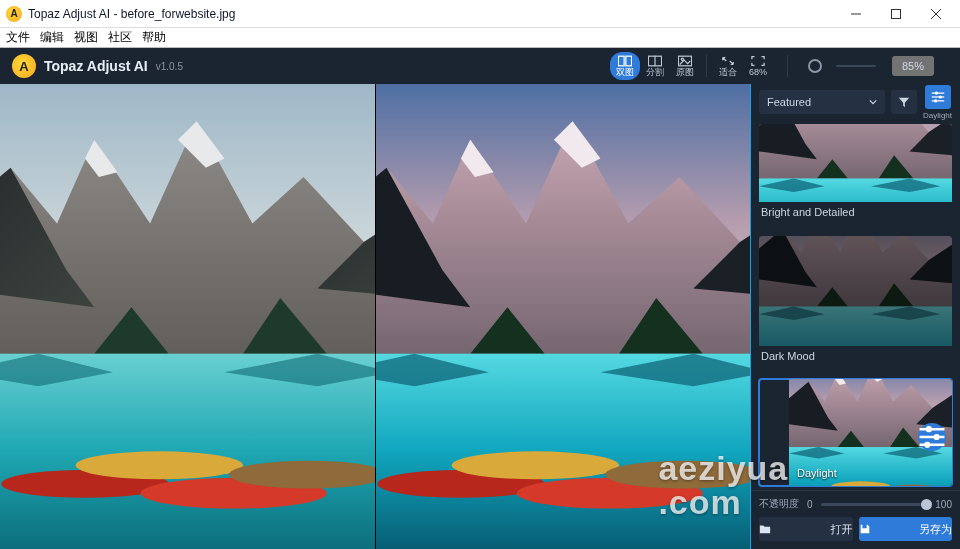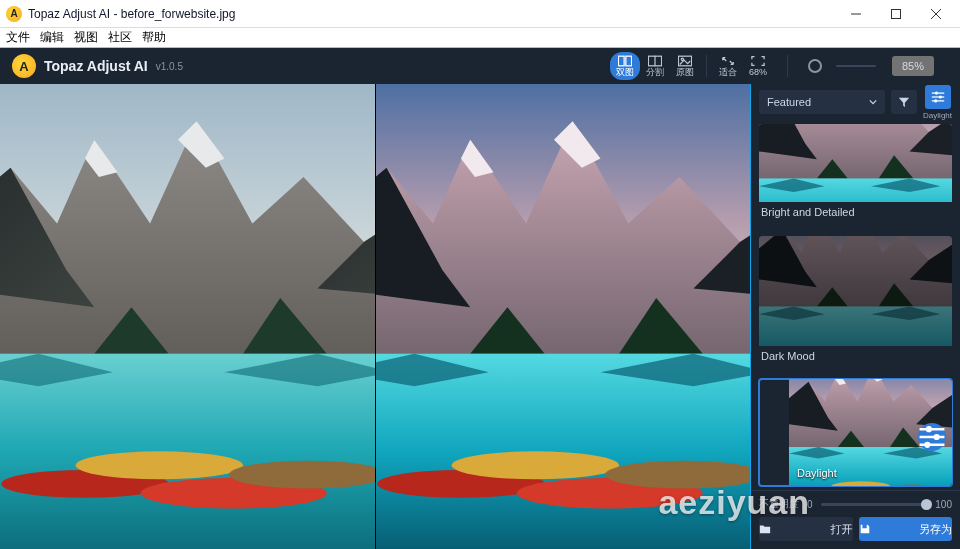--- a/index.html
+++ b/index.html
@@ -241,21 +241,21 @@
         <svg viewBox="0 0 100 100" preserveAspectRatio="xMidYMid slice">
             <use href="#scene"></use>
           </svg>
       </div>
       <div class="pane">
         <svg viewBox="0 0 100 100" preserveAspectRatio="xMidYMid slice">
             <use href="#sceneR"></use>
           </svg>
       </div>
       <div class="watermark">
-        <span>aeziyuan</span>
+        <span>aeziyuan</span><span class="c2">.com</span>
       </div>
     </div>
 
     <div class="sidepanel">
       <div class="side-top">
         <div class="dropdown">
           <span>Featured</span>
           <svg class="chev" viewBox="0 0 10 10">
               <path d="M1 3 L5 7 L9 3" stroke="#cdd7e4" fill="none" stroke-width="1.5"></path>
             </svg>

